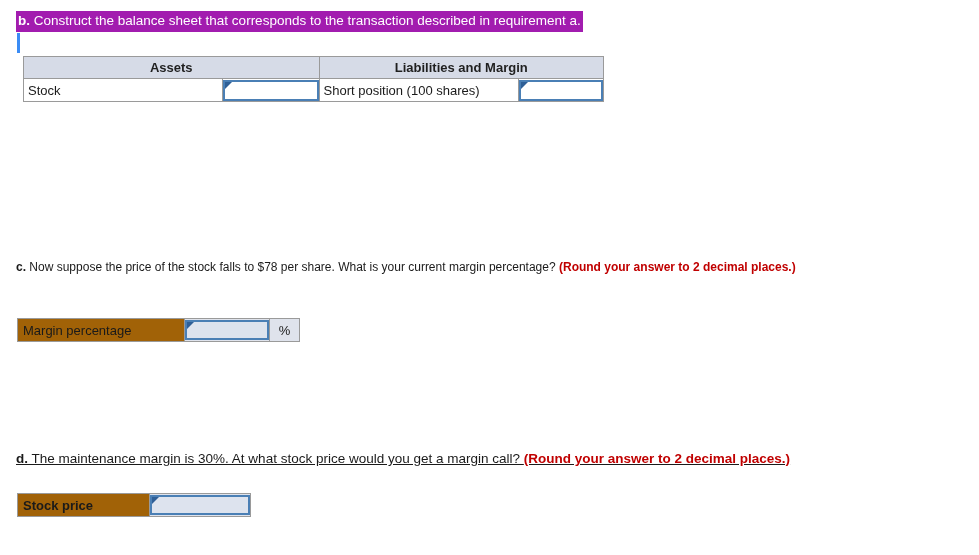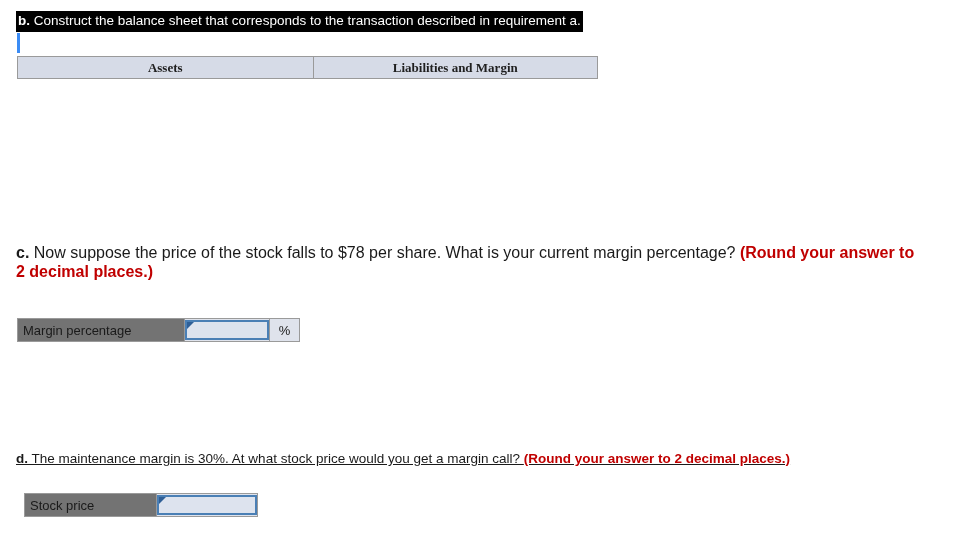--- a/index.html
+++ b/index.html
@@ -19,47 +19,46 @@
 
   
   #q-b-wrap {
     position: absolute;
     left: 16px;
     top: 11px;
     width: 700px;
   }
   #q-b-line {
     display: inline-block;
-    background: #000000;
+    background: #a21caf;
     color: #ffffff;
     font-size: 13.5px;
     line-height: 18px;
     padding: 1px 2px 2px 2px;
     white-space: nowrap;
   }
   #q-b-line .lbl { font-weight: bold; }
   #text-caret {
     position: absolute;
     left: 1px;
     top: 22px;
     width: 3px;
     height: 20px;
     background: #3b8cf5;
   }
 
   
   #balance-sheet {
     position: absolute;
-    left: 17px;
+    left: 23px;
     top: 56px;
     width: 581px;
     border-collapse: collapse;
     table-layout: fixed;
     font-size: 13px;
-    font-family: Liberation Serif, serif;
   }
   #balance-sheet td, #balance-sheet th {
     border: 1px solid #9a9a9a;
     padding: 0;
     height: 22px;
     vertical-align: middle;
   }
   #balance-sheet th {
     background: #d6dbe7;
     font-weight: bold;
@@ -104,23 +103,23 @@
   }
   tr.total-row .answer-box {
     border-top: 2px solid #1b3c63;
     border-bottom: 3px solid #1b3c63;
   }
 
   
   #q-c {
     position: absolute;
     left: 16px;
-    top: 243px;
+    top: 258px;
     width: 905px;
-    font-size: 16px;
+    font-size: 12px;
     line-height: 19px;
   }
   #q-d {
     position: absolute;
     left: 16px;
     top: 449px;
     width: 910px;
     font-size: 13.5px;
     line-height: 19px;
     text-decoration: underline;
@@ -135,21 +134,21 @@
     table-layout: fixed;
     font-size: 13px;
   }
   .mini-table td {
     border: 1px solid #9a9a9a;
     padding: 0;
     height: 22px;
     vertical-align: middle;
   }
   .mini-table td.lbl {
-    background: #737373;
+    background: #a16207;
     padding-left: 5px;
     white-space: nowrap;
   }
   .mini-table td.inp {
     background: #dfe3ec;
     padding: 0;
   }
   .mini-table td.unit {
     background: #dfe3ec;
     text-align: center;
@@ -157,21 +156,21 @@
   .mini-table .answer-box {
     background: #dde3ee;
     height: 20px;
   }
 
   #margin-table { left: 17px; top: 318px; width: 283px; }
   #margin-table .c1 { width: 166px; }
   #margin-table .c2 { width: 85px; }
   #margin-table .c3 { width: 30px; }
 
-  #stock-price-table { left: 24px; top: 493px; width: 234px; }
+  #stock-price-table { left: 17px; top: 493px; width: 234px; font-weight: bold; }
   #stock-price-table .c1 { width: 131px; }
   #stock-price-table .c2 { width: 101px; }
 </style>
 </head>
 <body>
 
 <div id="q-b-wrap">
   <span id="q-b-line"><span class="lbl">b.</span><span> Construct the balance sheet that corresponds to the transaction described in requirement a.</span></span>
   <div id="text-caret"></div>
 </div>
@@ -183,20 +182,30 @@
       <col class="col-lbl-b">
       <col class="col-inp-b">
   </colgroup>
   <thead>
     <tr>
       <th colspan="2">Assets</th>
       <th colspan="2">Liabilities and Margin</th>
     </tr>
   </thead>
   <tbody>
+    <tr>
+      <td class="lbl">Stock</td>
+      <td class="inp">
+        <span class="answer-box"></span>
+      </td>
+      <td class="lbl">Short position (100 shares)</td>
+      <td class="inp">
+        <span class="answer-box"></span>
+      </td>
+    </tr>
   </tbody>
 </table>
 
 <div id="q-c"><span class="qlbl">c.</span><span> Now suppose the price of the stock falls to $78 per share. What is your current margin percentage? </span><span class="note">(Round your answer to 2 decimal places.)</span></div>
 
 <table class="mini-table" id="margin-table">
   <colgroup>
       <col class="c1">
       <col class="c2">
       <col class="c3">

